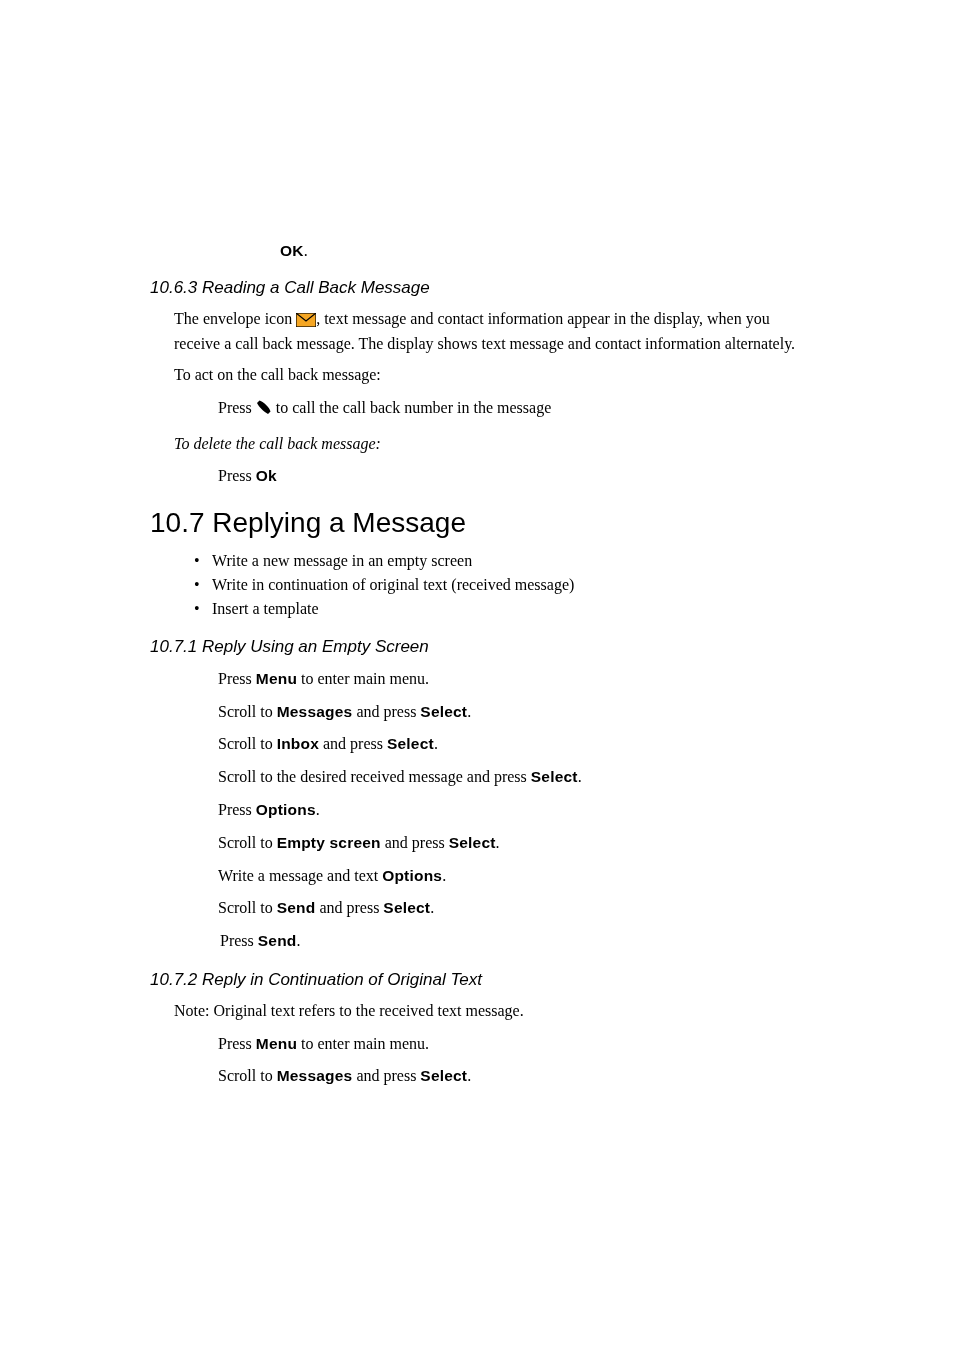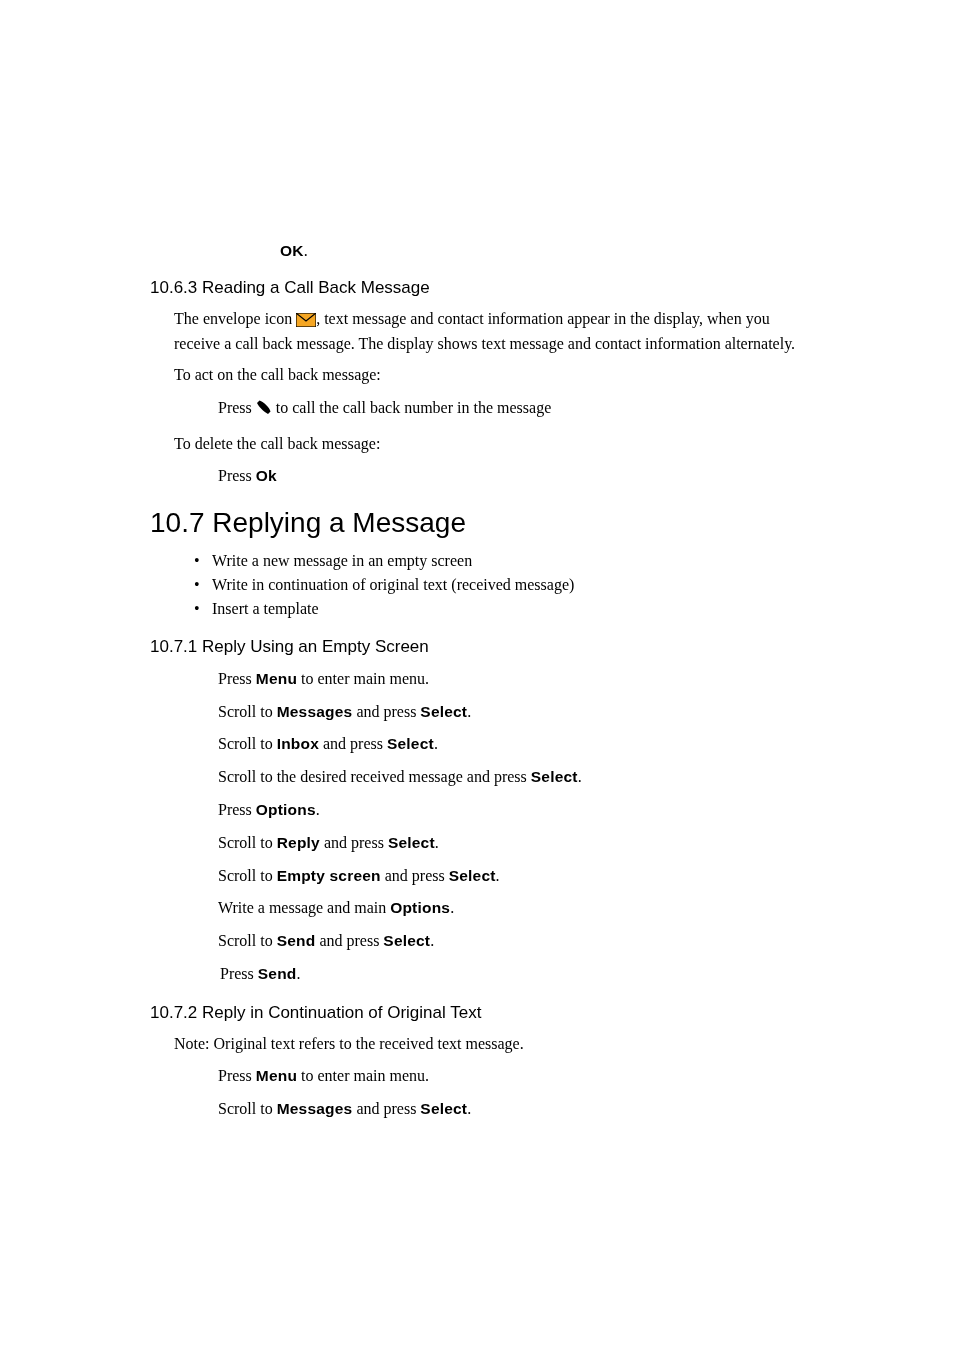--- a/index.html
+++ b/index.html
@@ -22,20 +22,21 @@
     font-size: 28px;
     color: #000;
     margin: 18px 0 10px 0;
   }
   .heading-3 {
     font-family: 'Century Gothic', 'Futura', 'Trebuchet MS', sans-serif;
     font-weight: 400;
     font-size: 17px;
     color: #000;
     margin: 16px 0 10px 0;
+    font-style: italic;
   }
   .body-text {
     font-size: 16px;
     line-height: 1.35;
     margin: 0 0 10px 0;
   }
   .indent-1 { padding-left: 24px; }
   .ok-top {
     font-family: Arial, Helvetica, sans-serif;
     font-weight: 700;
@@ -109,21 +110,21 @@
   </p>
 
   <p class="body-text indent-1">To act on the call back message:</p>
 
   <p class="step-line">
     <span>Press </span><span class="call-icon"><svg width="16" height="16" viewBox="0 0 16 16">
           <path d="M3.5 1.5 C 8 3, 13 8, 14.5 12.5 L12 15 C 8 13, 3 8, 1 4 Z" fill="#000"></path>
         </svg></span><span>  to call the call back number in the message</span>
   </p>
 
-  <p class="body-text indent-1" style="margin-top:10px;">To delete the call back message:</p>
+  <p class="body-text indent-1" style="margin-top:10px;font-style:italic;">To delete the call back message:</p>
 
   <p class="step-line">
     <span>Press </span><span class="ui-label">Ok</span>
   </p>
 
   <h2 class="heading-2">10.7  Replying a Message</h2>
 
 
   <ul class="bullets">
     <li>Write a new message in an empty screen</li>
@@ -132,23 +133,22 @@
   </ul>
 
   <h3 class="heading-3">10.7.1  Reply Using an Empty Screen</h3>
 
   <div>
     <p class="step-line"><span>Press </span><span class="ui-label">Menu</span><span> to enter main menu.</span></p>
     <p class="step-line"><span>Scroll to </span><span class="ui-label">Messages</span><span> and press </span><span class="ui-label">Select</span><span>.</span></p>
     <p class="step-line"><span>Scroll to </span><span class="ui-label">Inbox</span><span> and press </span><span class="ui-label">Select</span><span>.</span></p>
     <p class="step-line"><span>Scroll to the desired received message and press </span><span class="ui-label">Select</span><span>.</span></p>
     <p class="step-line"><span>Press </span><span class="ui-label">Options</span><span>.</span></p>
-    <p class="step-line"><span>Scroll to </span><span class="ui-label">Reply</span><span> and press </span><span class="ui-label">Select</span><span>.</span></p>
     <p class="step-line"><span>Scroll to </span><span class="ui-label">Empty screen</span><span> and press </span><span class="ui-label">Select</span><span>.</span></p>
-    <p class="step-line"><span>Write a message and main </span><span class="ui-label">Options</span><span>.</span></p>
+    <p class="step-line"><span>Write a message and text </span><span class="ui-label">Options</span><span>.</span></p>
     <p class="step-line"><span>Scroll to </span><span class="ui-label">Send</span><span> and press </span><span class="ui-label">Select</span><span>.</span></p>
     <p class="step-line-3"><span>Press </span><span class="ui-label">Send</span><span>.</span></p>
   </div>
 
   <h3 class="heading-3">10.7.2  Reply in Continuation of Original Text</h3>
 
   <p class="body-text indent-1">
     <span class="note-label">Note:</span><span> Original text refers to the received text message.</span>
   </p>
 

